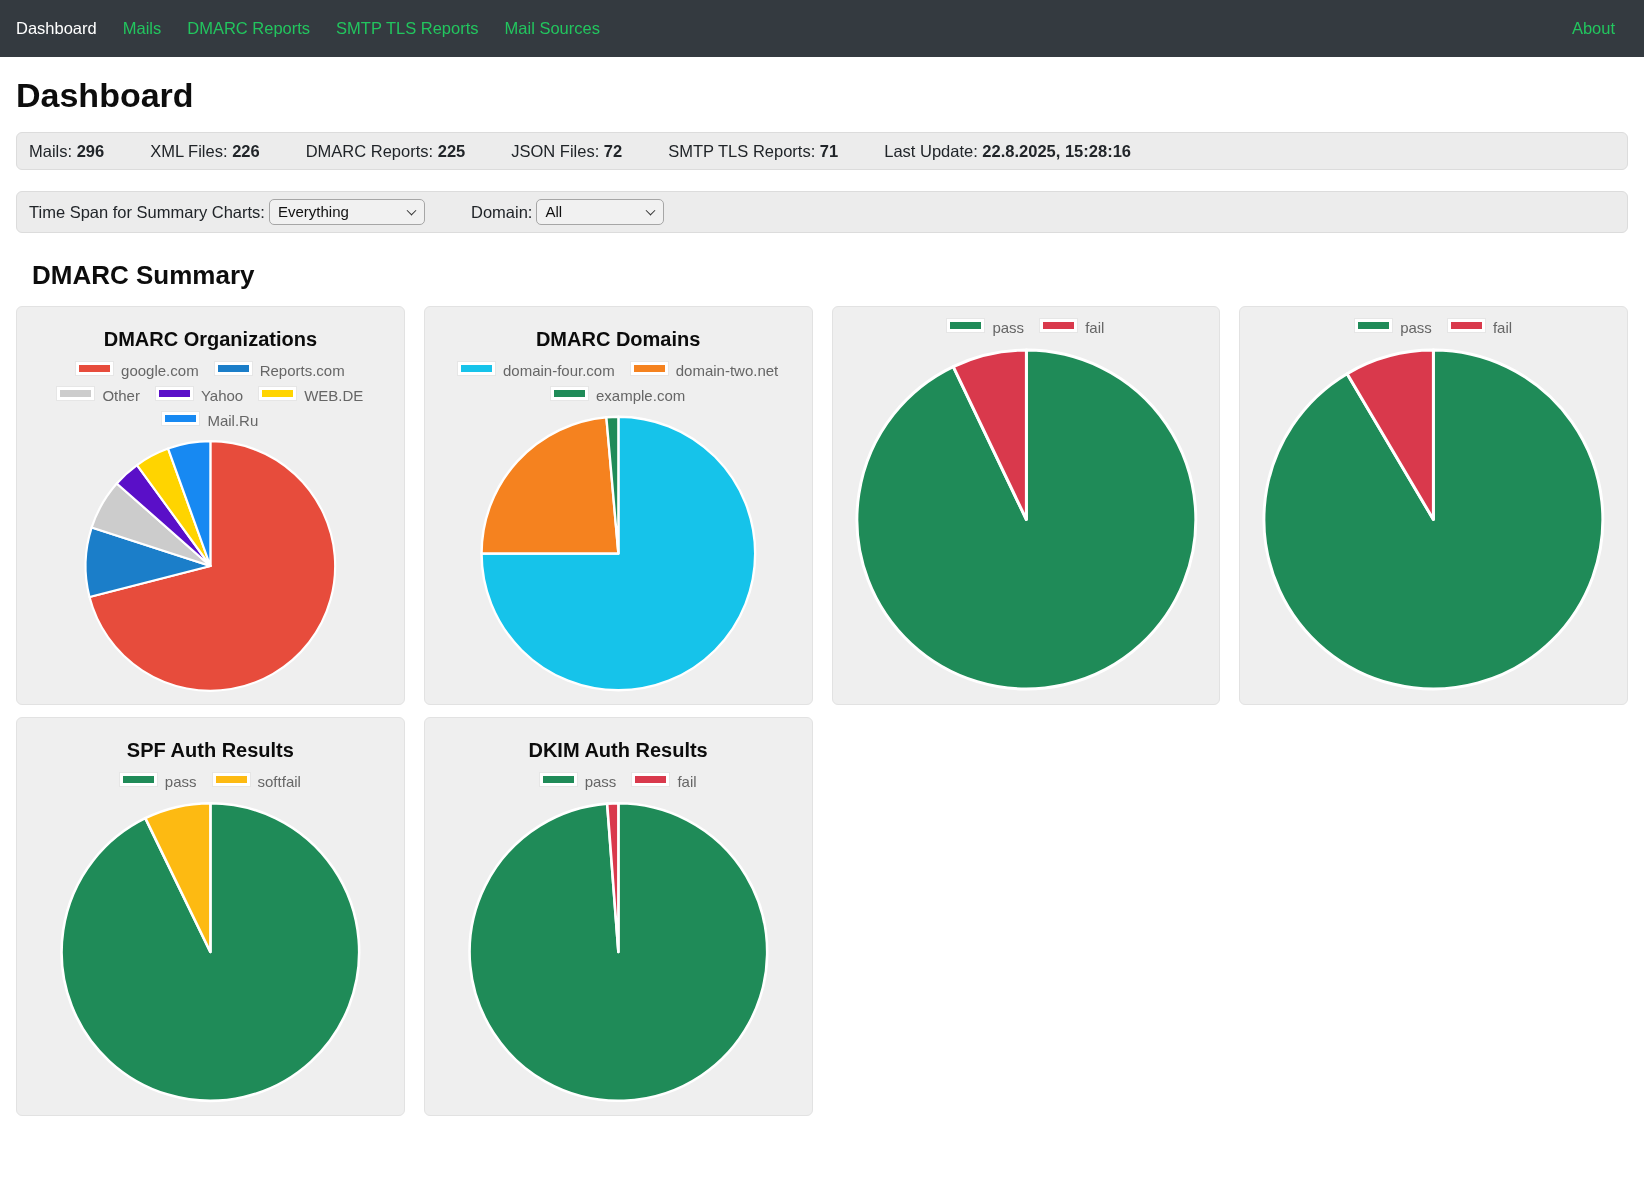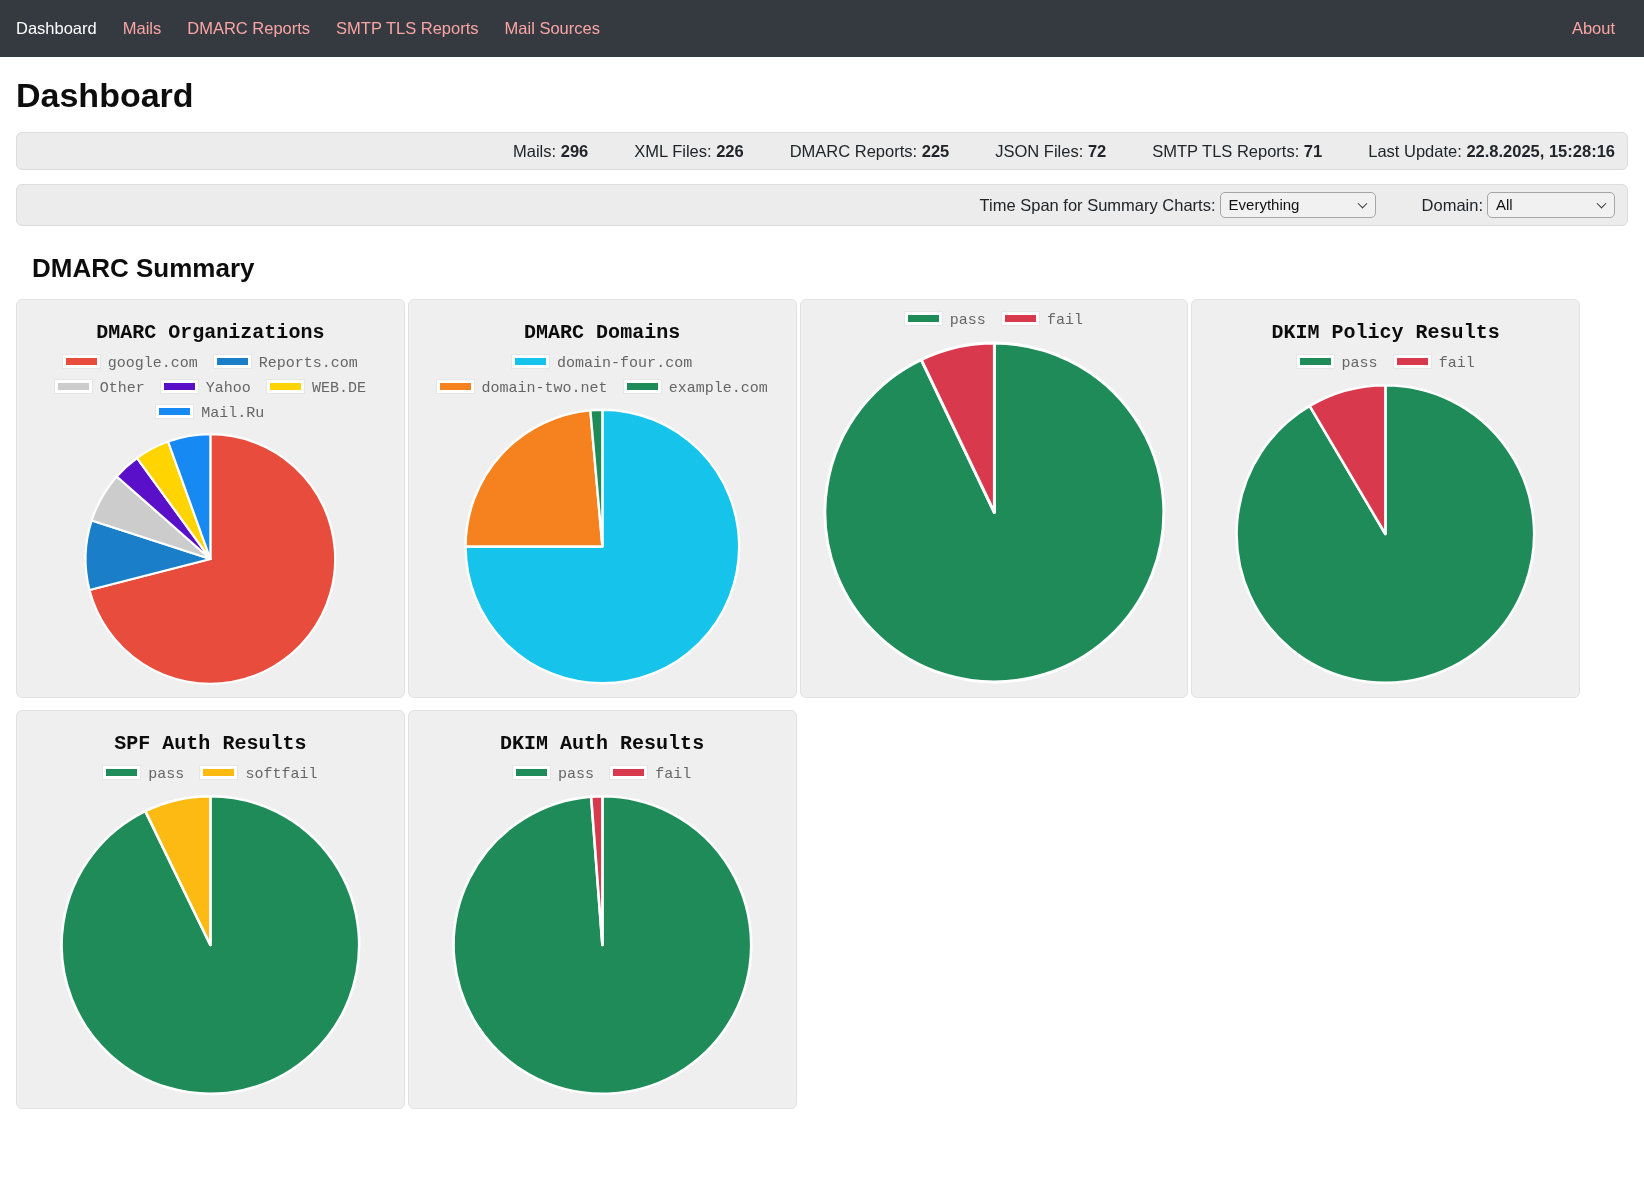--- a/index.html
+++ b/index.html
@@ -2,52 +2,52 @@
 <html><head>
 <meta charset="utf-8">
 <style>
   * { box-sizing: border-box; }
   html,body { margin:0; padding:0; background:#fff; color:#212529;
     font-family:"Liberation Sans", sans-serif; }
 
   
   .navbar { background:#343a40; height:57px; display:flex; align-items:center;
     padding:0 16px; }
-  .nav-link { color:#fca5a5; font-size:16.5px; text-decoration:none;
+  .nav-link { color:#22c55e; font-size:16.5px; text-decoration:none;
     padding:8px 13px; cursor:pointer; white-space:nowrap; }
   .nav-link.first { padding-left:0; }
   .nav-link.active { color:#ffffff; }
   .nav-spacer { margin-left:auto; }
 
   
   .content { padding:0 16px 28px; }
   h1.page-title { font-size:34px; font-weight:700; color:#0d0d0d; margin:19px 0 17px; }
   h2.section-title { font-size:26px; font-weight:700; color:#0d0d0d; margin:27px 16px 15px; }
 
   .infobar { background:#ececec; border:1px solid #dcdcdc; border-radius:6px;
-    padding:7px 12px; display:flex; flex-wrap:wrap; justify-content:flex-end;
+    padding:7px 12px; display:flex; flex-wrap:wrap; justify-content:flex-start;
     align-items:center; column-gap:46px; row-gap:4px; font-size:16.5px;
-    margin-bottom:14px; min-height:38px; }
+    margin-bottom:21px; min-height:38px; }
   .stat { white-space:nowrap; }
   .stat b { font-weight:700; }
 
   .filter-group { display:flex; align-items:center; gap:4px; white-space:nowrap; }
   .select-box { position:relative; display:inline-block; }
   select { appearance:none; -webkit-appearance:none; -moz-appearance:none;
     background:#f1f1f1; border:1px solid #a6a6a6; border-radius:5px;
     font-size:15px; color:#111; padding:3px 30px 4px 8px;
     font-family:"Liberation Sans", sans-serif; cursor:pointer; }
   .sel-timespan select { width:156px; }
   .sel-domain select { width:128px; }
   .chevron { position:absolute; right:10px; top:50%; width:7px; height:7px;
     border-right:1.7px solid #333; border-bottom:1.7px solid #333;
     transform:translateY(-70%) rotate(45deg); pointer-events:none; }
 
   
-  .grid { display:flex; flex-wrap:wrap; gap:12px 3px;font-family:Liberation Mono, monospace; }
+  .grid { display:flex; flex-wrap:wrap; gap:12px 19px; }
   .card { width:calc((100% - 57px) / 4); background:#efefef;
     border:1px solid #e2e2e2; border-radius:6px; height:399px;
     display:flex; flex-direction:column; padding:12px 8px 8px; }
   .chart-title { text-align:center; font-size:20px; font-weight:700;
     color:#0c0c0c; margin:9px 0 11px; }
   .legend { display:flex; flex-wrap:wrap; justify-content:center;
     column-gap:16px; row-gap:8px; max-width:352px; margin:0 auto 2px; }
   .legend-item { display:flex; align-items:flex-start; gap:8px; cursor:pointer; }
   .swatch { width:37px; height:13px; border:3px solid #ffffff;
     box-shadow:0 0 0 1px #e6e6e6; flex:none; }
@@ -181,21 +181,20 @@
           </div>
         </div>
     <div class="pie-wrap">
       <svg class="pie" viewBox="0 0 300 300" preserveAspectRatio="xMidYMid meet">
             <path d="M 150 150 L 150.00 6.00 A 144 144 0 1 1 87.87 20.09 Z" fill="#1f8b58" stroke="#ffffff" stroke-width="2.5" stroke-linejoin="round"></path>
             <path d="M 150 150 L 87.87 20.09 A 144 144 0 0 1 150.00 6.00 Z" fill="#d9394c" stroke="#ffffff" stroke-width="2.5" stroke-linejoin="round"></path>
           </svg>
     </div>
   </div>
       <div class="card">
-    <div class="chart-title">DKIM Policy Results</div>
     <div class="legend">
           <div class="legend-item">
             <span class="swatch" style="background: rgb(31, 139, 88);"></span>
             <span class="legend-label">pass</span>
           </div>
           <div class="legend-item">
             <span class="swatch" style="background: rgb(217, 57, 76);"></span>
             <span class="legend-label">fail</span>
           </div>
         </div>

